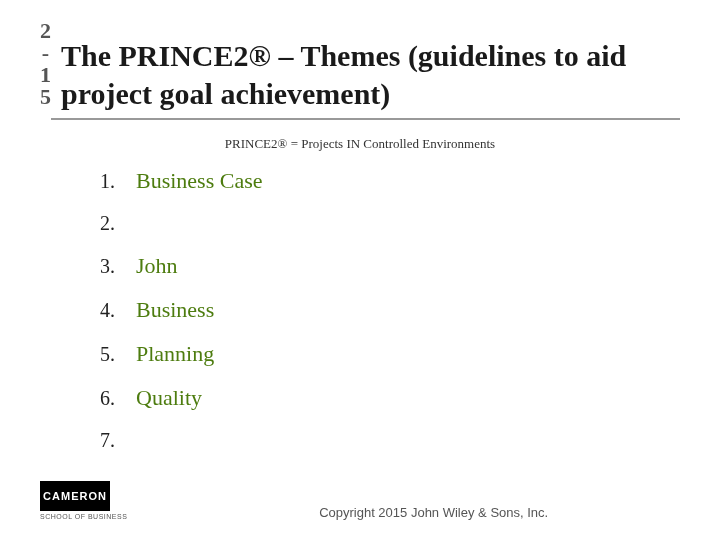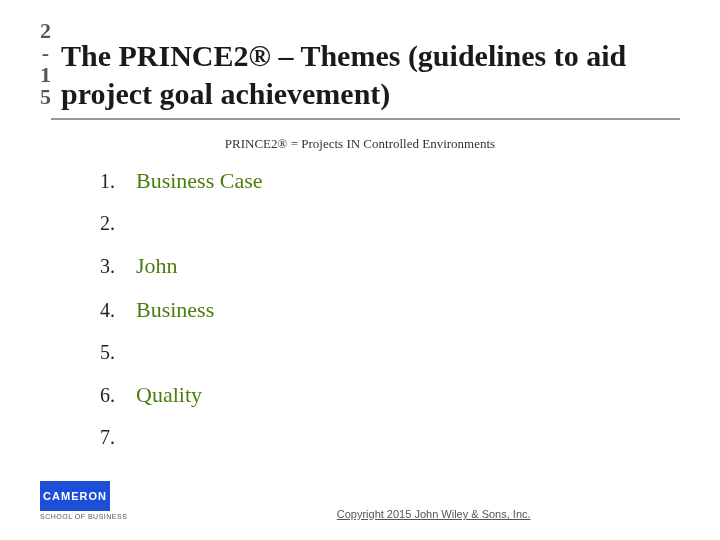--- a/index.html
+++ b/index.html
@@ -100,48 +100,47 @@
 
     .logo-area {
       display: flex;
       flex-direction: column;
       align-items: flex-start;
     }
 
     .logo-box {
       width: 70px;
       height: 30px;
-      background: #1d4ed8;
+      background: #000000;
       display: flex;
       align-items: center;
       justify-content: center;
       color: white;
       font-size: 11px;
       font-weight: bold;
       font-family: Arial, sans-serif;
       letter-spacing: 1px;
     }
 
     .logo-subtitle {
       font-size: 7px;
       color: #555;
       font-family: Arial, sans-serif;
       margin-top: 2px;
       text-transform: uppercase;
       letter-spacing: 0.5px;
     }
 
     .copyright {
-      font-size: 11px;
+      font-size: 13px;
       color: #555;
       font-family: Arial, sans-serif;
       text-align: center;
       flex: 1;
       margin-left: 60px;
-      text-decoration: underline;
     }
   </style>
 </head>
 <body>
 
 <div class="slide-container">
 
   <div class="header-section">
     <div class="slide-number-inner">
       <span>2</span>
@@ -167,20 +166,21 @@
       <div class="list-item">
         <span class="item-number">3.</span>
         <span class="item-text">John</span>
       </div>
       <div class="list-item">
         <span class="item-number">4.</span>
         <span class="item-text">Business</span>
       </div>
       <div class="list-item">
         <span class="item-number">5.</span>
+        <span class="item-text">Planning</span>
       </div>
       <div class="list-item">
         <span class="item-number">6.</span>
         <span class="item-text">Quality</span>
       </div>
       <div class="list-item">
         <span class="item-number">7.</span>
       </div>
     </div>
 

